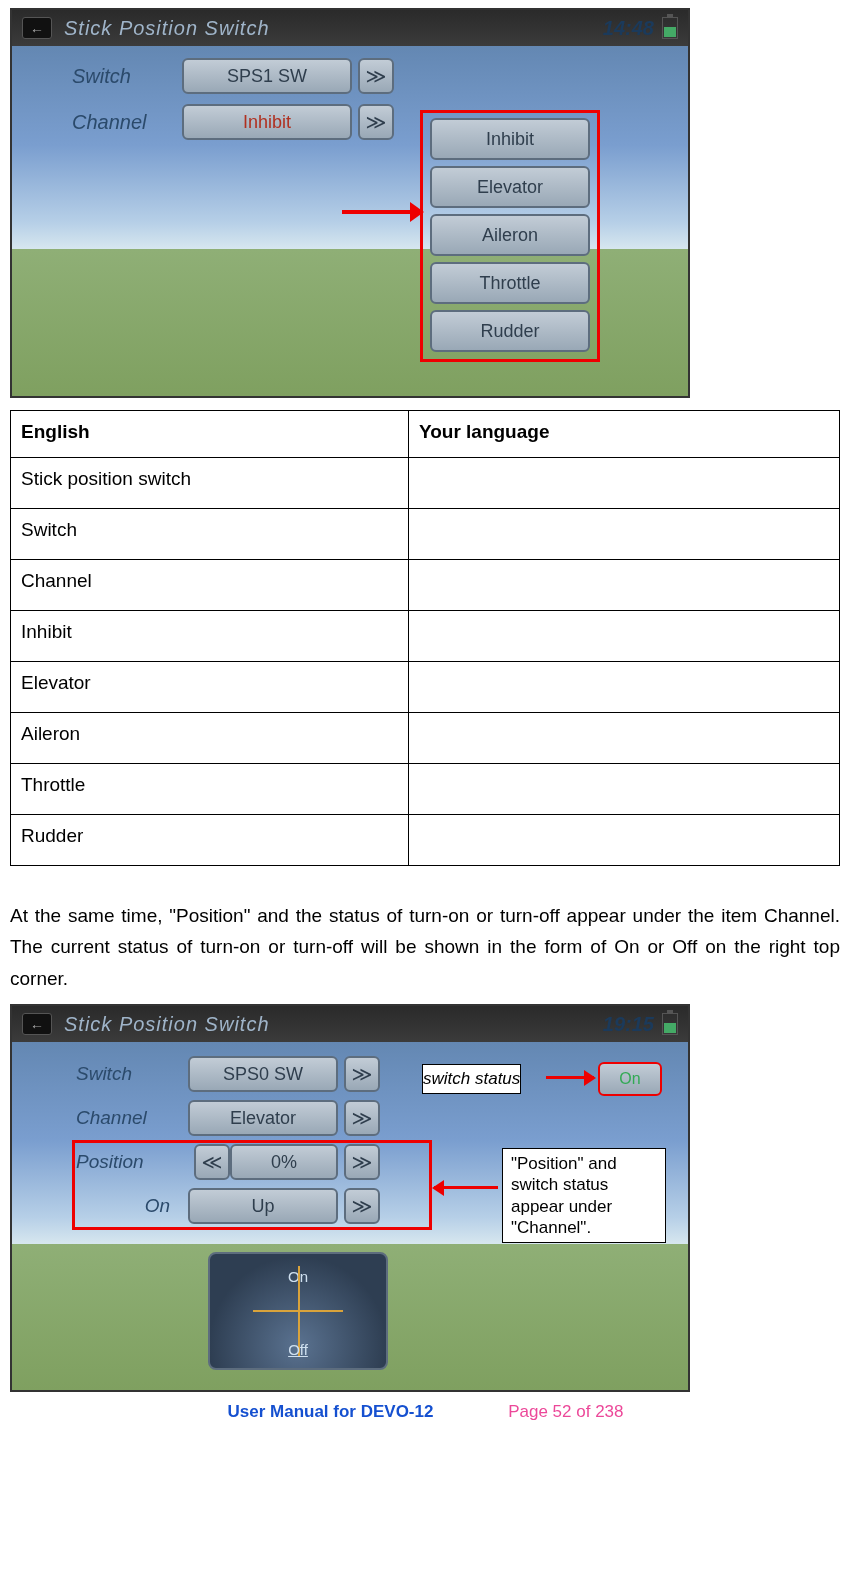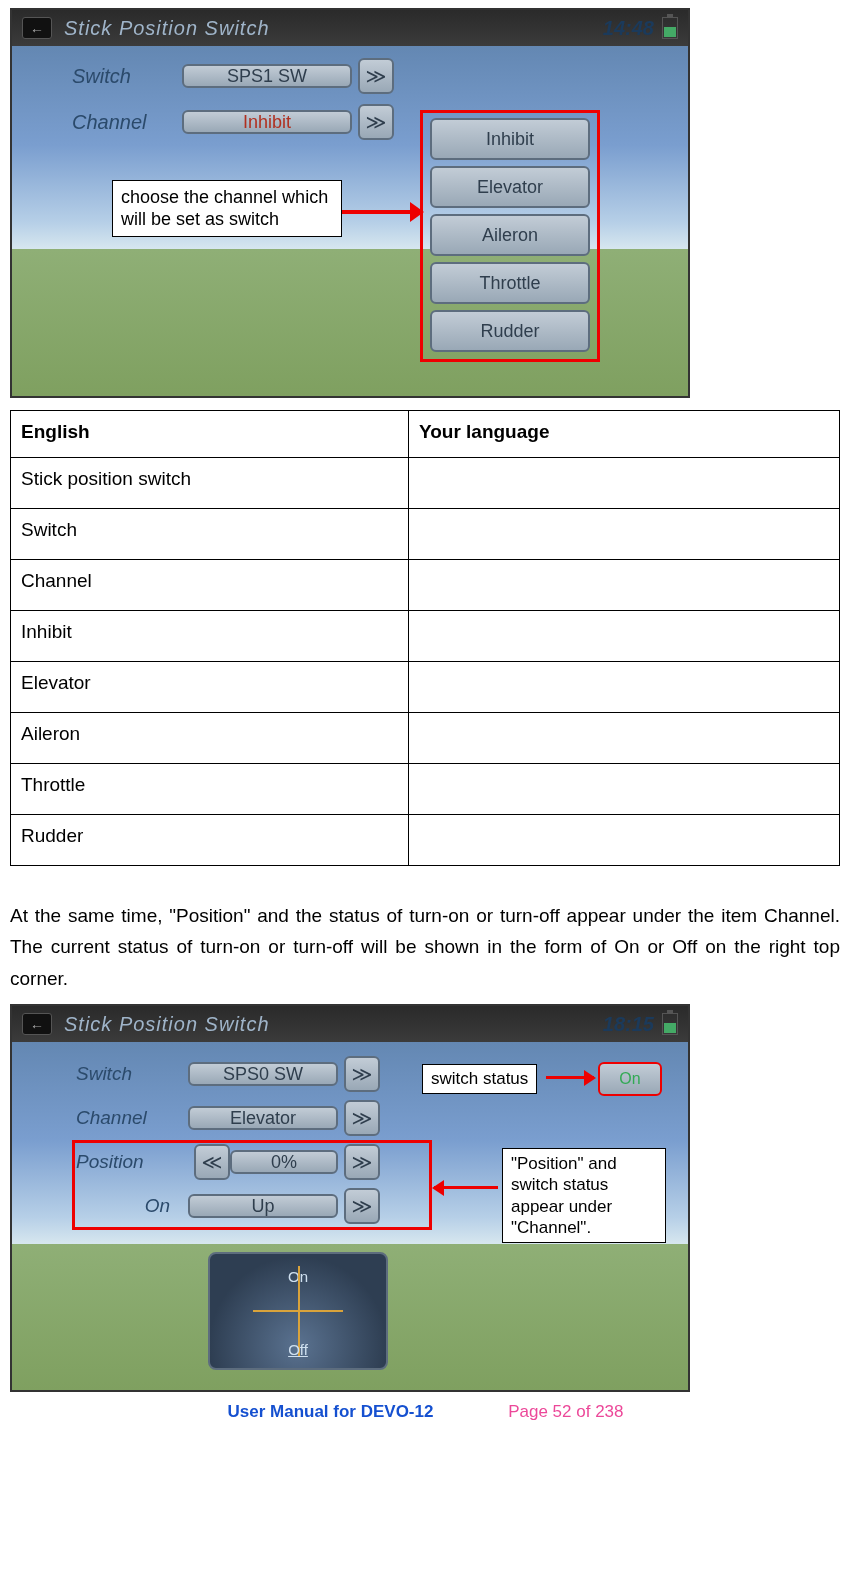--- a/index.html
+++ b/index.html
@@ -40,21 +40,21 @@
   .clock { margin-left:auto; font-size:20px; color:#1b3a5b; font-weight:bold; font-style:italic; }
   .bat { width:16px; height:22px; border:1.5px solid #555; margin-left:8px; position:relative;}
   .bat::before{content:"";position:absolute;top:-4px;left:4px;width:6px;height:3px;background:#555;}
   .bat::after{content:"";position:absolute;bottom:1px;left:1px;right:1px;height:10px;background:#4a6;}
   .rowset {
     position: absolute; left: 60px; top: 48px;
   }
   .row { display:flex; align-items:center; margin-bottom:10px;}
   .row-label { width:110px; font-size:20px; color:#2b4a6b; font-style:italic;}
   .pill {
-    min-width:170px; height:24px; border:2px solid #5d6d7e; border-radius:6px;
+    min-width:170px; height:36px; border:2px solid #5d6d7e; border-radius:6px;
     background: linear-gradient(#c2ccd6,#99a8b6);
     display:flex;align-items:center;justify-content:center;
     font-size:18px;color:#2f3e4d;
   }
   .pill.red-text { color:#b03020; }
   .chev {
     width:36px;height:36px;border:2px solid #5d6d7e;border-radius:6px;margin-left:6px;
     background:linear-gradient(#c2ccd6,#99a8b6);
     display:flex;align-items:center;justify-content:center;font-size:20px;color:#2f3e4d;
   }
@@ -104,21 +104,21 @@
   .redbox2a {
     position:absolute; left:586px; top:56px; width:64px; height:34px; border:2px solid #e00;
     background:linear-gradient(#c2ccd6,#99a8b6);border-radius:6px;
     display:flex;align-items:center;justify-content:center;color:#3a5;font-size:16px;
   }
   .redbox2b {
     position:absolute; left:60px; top:134px; width:360px; height:90px; border:3px solid #e00;
   }
   .tooltip2a {
     position:absolute; left:410px; top:58px;
-    background:#fff;border:1px solid #000;padding:4px 8px;font-size:17px;
+    background:#fff;border:1px solid #000;padding:4px 0;font-size:17px;font-style:italic;
   }
   .arrow2a {
     position:absolute; left:534px; top:70px; width:48px; height:3px;background:#e00;
   }
   .arrow2a::after{content:"";position:absolute;right:-10px;top:-6px;border:8px solid transparent;border-left:12px solid #e00;}
   .tooltip2b {
     position:absolute; left:490px; top:142px; width:164px;
     background:#fff;border:1px solid #000;padding:4px 8px;font-size:17px;line-height:1.25;
   }
   .arrow2b {
@@ -158,21 +158,20 @@
       <div class="row-label">Switch</div>
       <div class="pill">SPS1 SW</div>
       <div class="chev">≫</div>
     </div>
     <div class="row">
       <div class="row-label">Channel</div>
       <div class="pill red-text">Inhibit</div>
       <div class="chev">≫</div>
     </div>
   </div>
-  <div class="tooltip1">choose the channel which will be set as switch</div>
   <div class="redarrow1"></div>
   <div class="redbox1"></div>
   <div class="dropdown">
     <div class="dd-item">Inhibit</div>
     <div class="dd-item">Elevator</div>
     <div class="dd-item">Aileron</div>
     <div class="dd-item">Throttle</div>
     <div class="dd-item">Rudder</div>
   </div>
 </div>
@@ -218,21 +217,21 @@
 </tbody>
   </table>
 
 <p class="paragraph">At the same time, "Position" and the status of turn-on or turn-off appear under the item Channel. The current status of turn-on or turn-off will be shown in the form of On or Off on the right top corner.</p>
 
 <div class="screenshot shot2">
   <div class="sky"></div>
   <div class="topbar">
     <div class="back-btn">←</div>
     <div class="topbar-title">Stick Position Switch</div>
-    <div class="clock">18:15</div>
+    <div class="clock">19:15</div>
     <div class="bat"></div>
   </div>
 
   <div class="rowset2">
     <div class="row2">
       <div class="row2-label">Switch</div>
       <div class="pill" style="min-width:150px">SPS0 SW</div>
       <div class="chev">≫</div>
     </div>
     <div class="row2">

